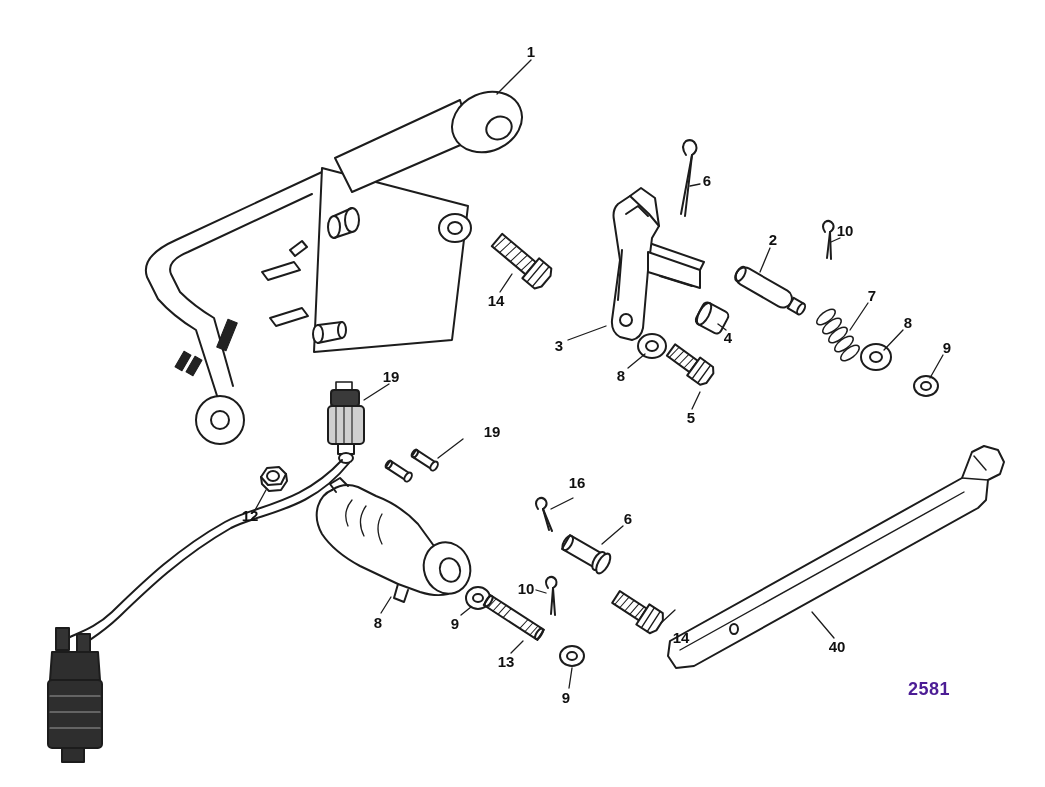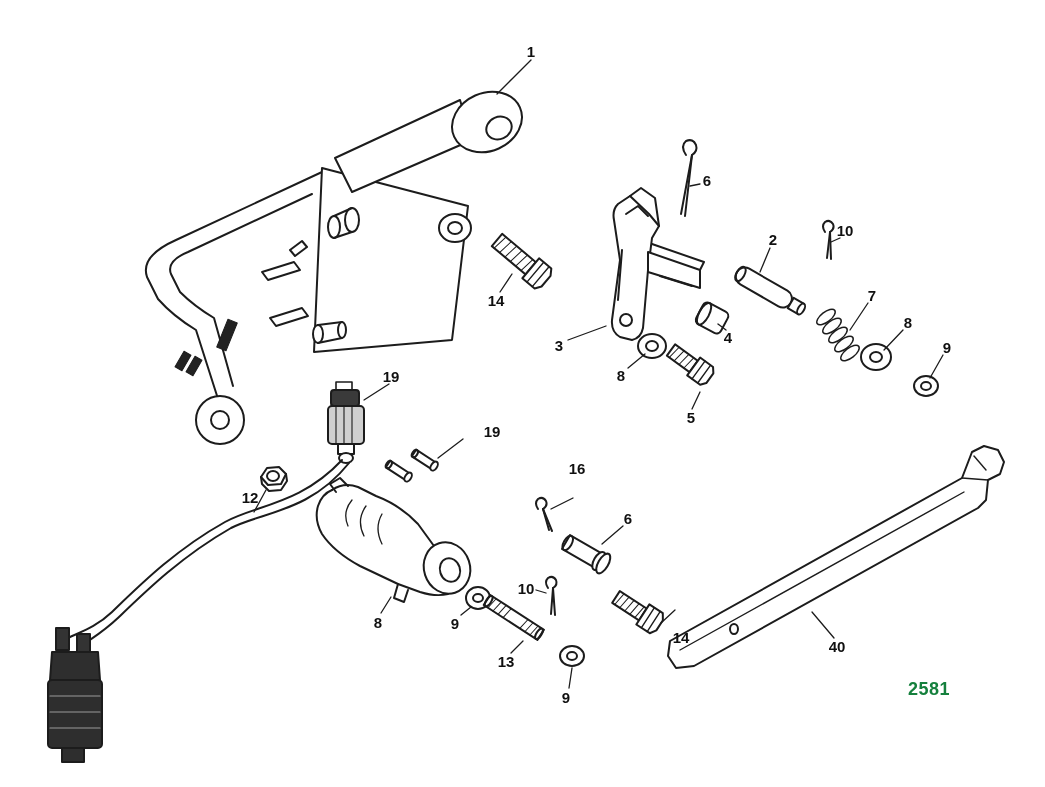--- a/index.html
+++ b/index.html
@@ -19,21 +19,21 @@
     font-weight: bold;
     color: #101010;
     white-space: nowrap;
     line-height: 1;
   }
   .drawing-number {
     position: absolute;
     transform: translate(-50%, -50%);
     font-size: 18px;
     font-weight: bold;
-    color: #15803d;
+    color: #4c1d95;
     letter-spacing: 0.5px;
     line-height: 1;
   }
 </style>
 </head>
 <body>
 
 <div class="diagram">
 
   <svg viewBox="0 0 1045 787" width="1045" height="787" xmlns="http://www.w3.org/2000/svg">
@@ -279,22 +279,22 @@
   <span class="callout" style="left:872px; top:295px">7</span>
   <span class="callout" style="left:908px; top:322px">8</span>
   <span class="callout" style="left:947px; top:347px">9</span>
   <span class="callout" style="left:496px; top:300px">14</span>
   <span class="callout" style="left:559px; top:345px">3</span>
   <span class="callout" style="left:621px; top:375px">8</span>
   <span class="callout" style="left:728px; top:337px">4</span>
   <span class="callout" style="left:691px; top:417px">5</span>
   <span class="callout" style="left:391px; top:376px">19</span>
   <span class="callout" style="left:492px; top:431px">19</span>
-  <span class="callout" style="left:250px; top:497px">12</span>
-  <span class="callout" style="left:577px; top:468px">16</span>
+  <span class="callout" style="left:250px; top:515px">12</span>
+  <span class="callout" style="left:577px; top:482px">16</span>
   <span class="callout" style="left:628px; top:518px">6</span>
   <span class="callout" style="left:378px; top:622px">8</span>
   <span class="callout" style="left:526px; top:588px">10</span>
   <span class="callout" style="left:455px; top:623px">9</span>
   <span class="callout" style="left:506px; top:661px">13</span>
   <span class="callout" style="left:566px; top:697px">9</span>
   <span class="callout" style="left:681px; top:637px">14</span>
   <span class="callout" style="left:837px; top:646px">40</span>
 
   <span class="drawing-number" style="left:929px; top:689px">2581</span>

